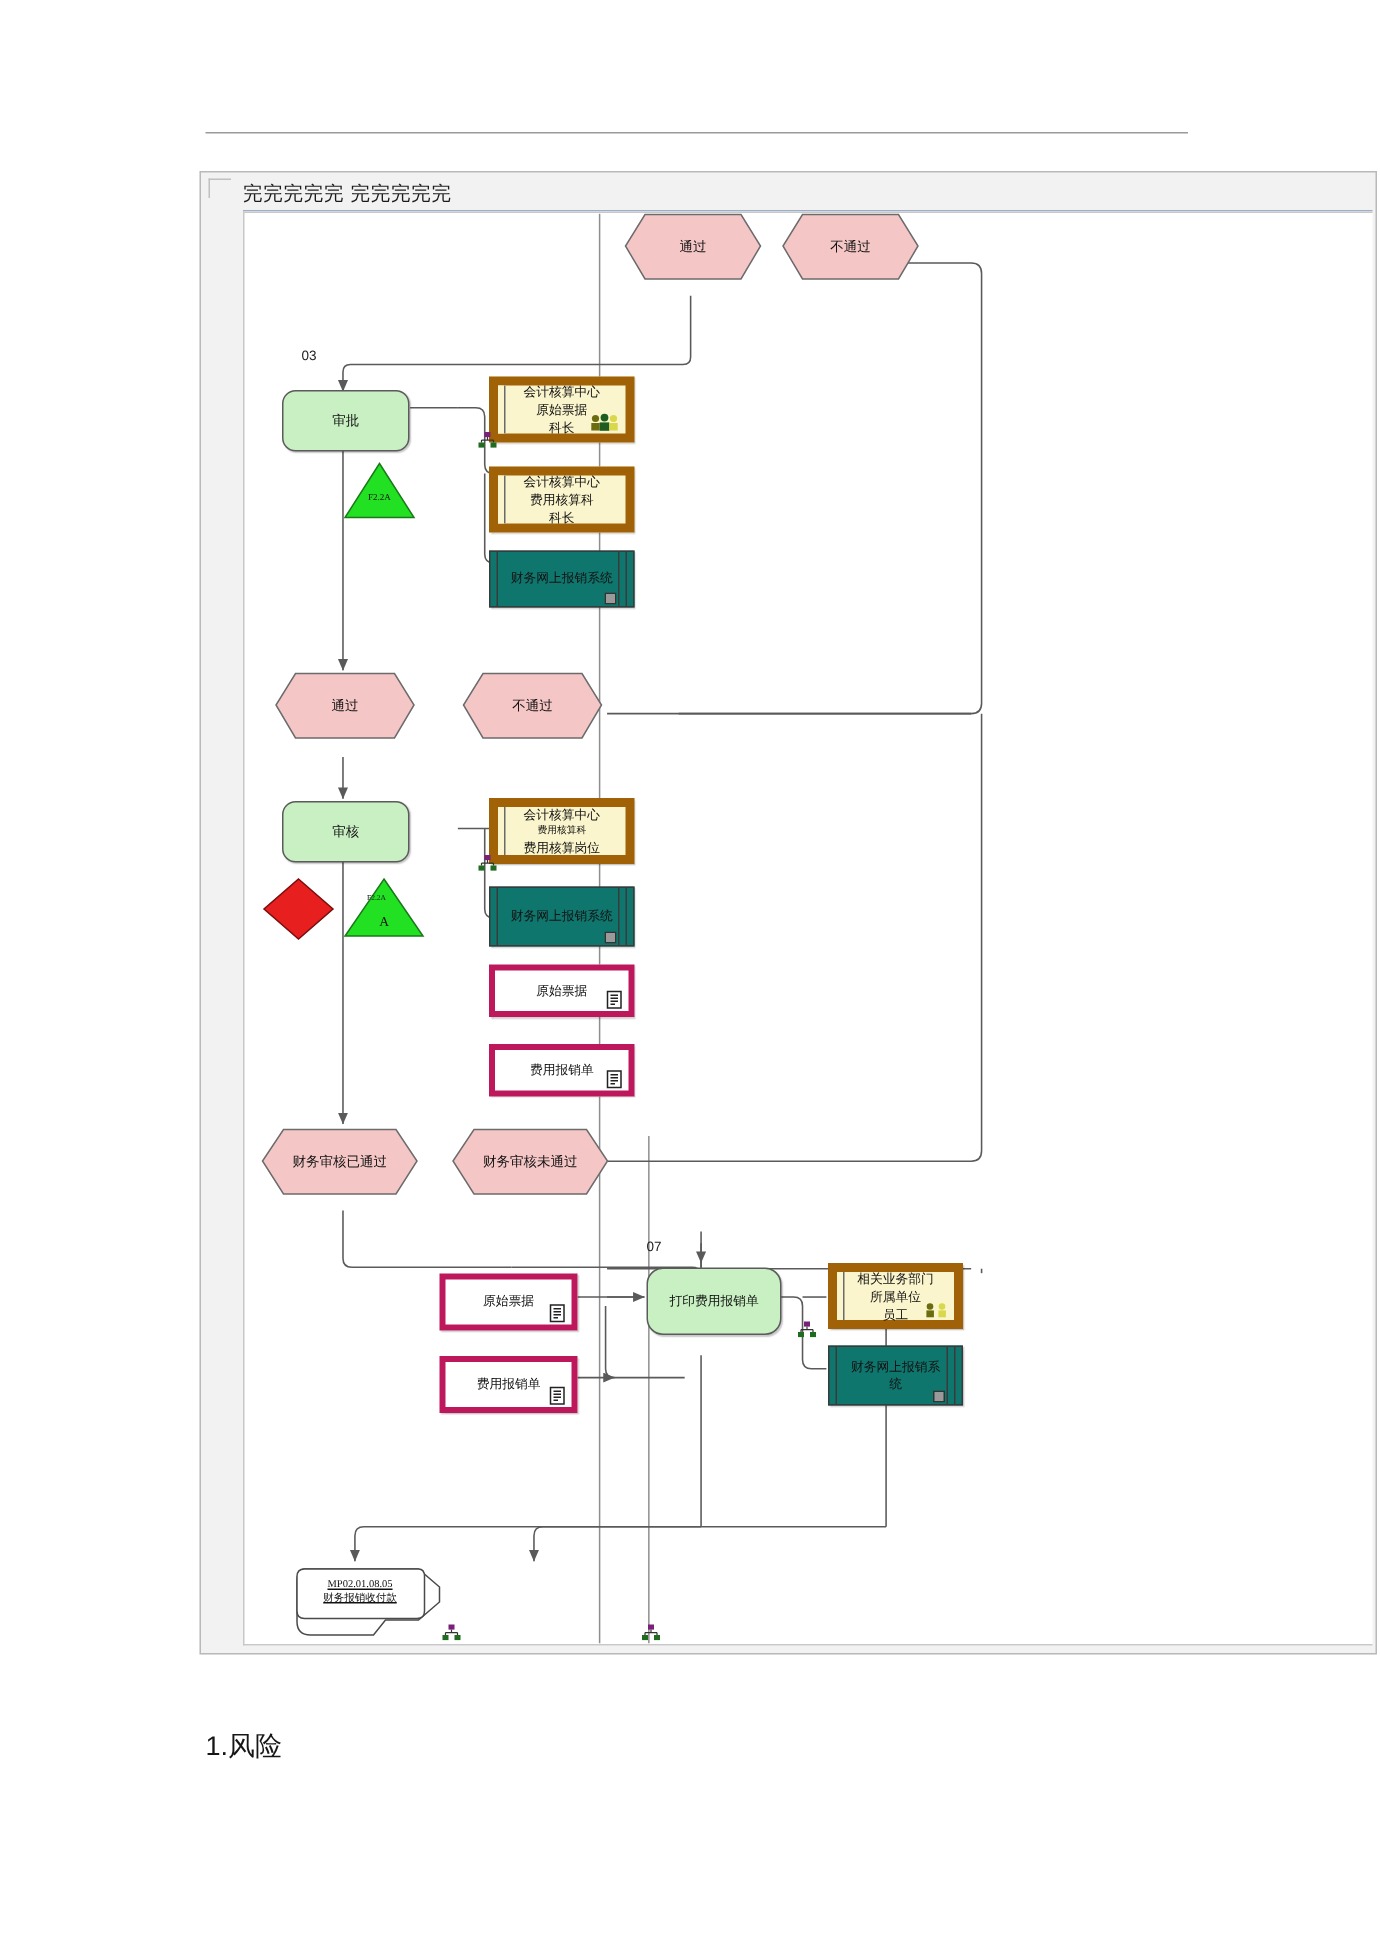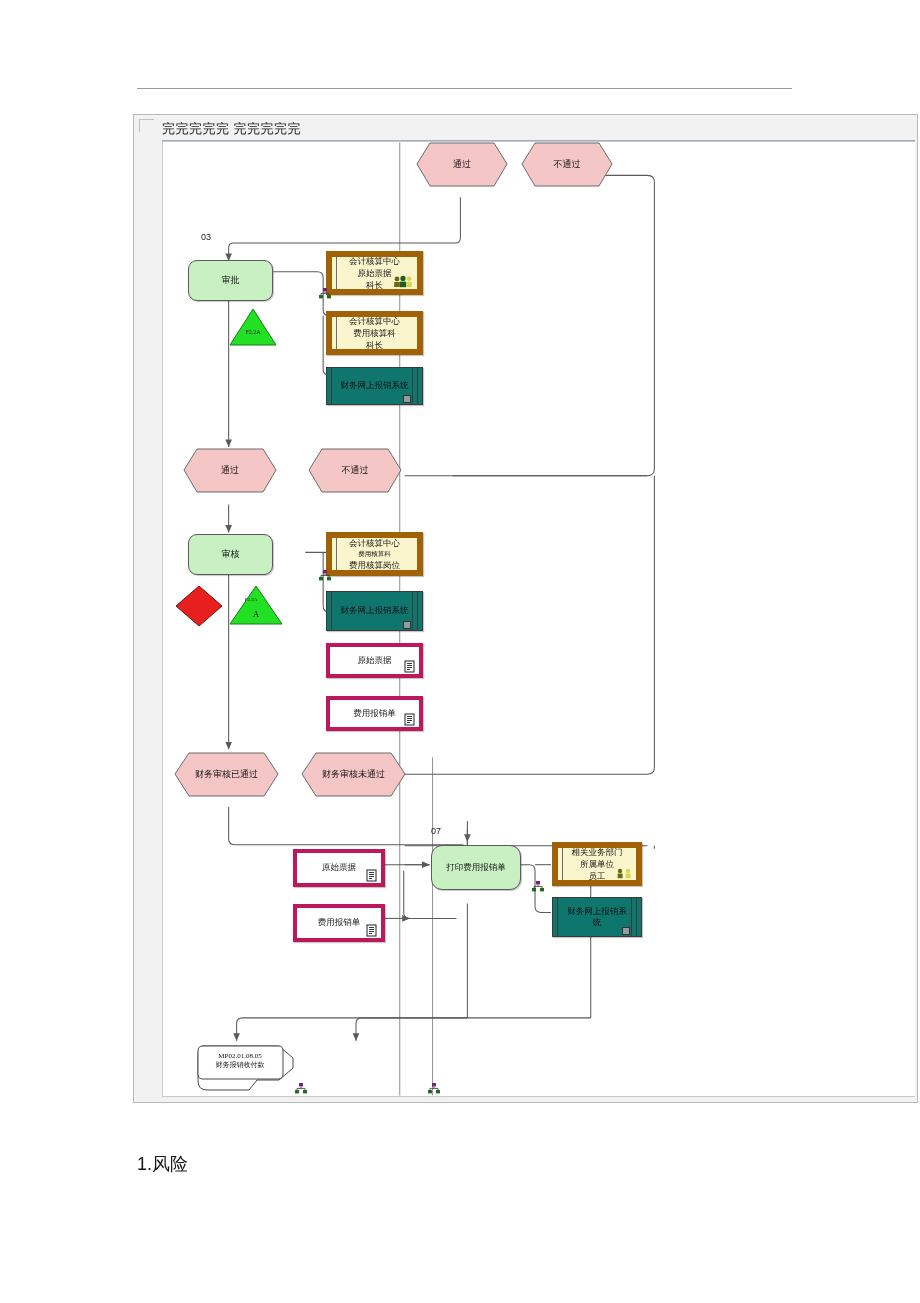--- a/index.html
+++ b/index.html
@@ -510,21 +510,21 @@
         <rect x="1" y="8" width="4" height="3.4" fill="#1f6b1f"></rect>
         <rect x="9" y="8" width="4" height="3.4" fill="#1f6b1f"></rect>
         <path d="M7,4.4 L7,6.4 M3,6.4 L11,6.4 M3,6.4 L3,8 M11,6.4 L11,8" stroke="#333" stroke-width="0.8" fill="none"></path>
       </svg>
 
       <div class="linkshape" style="left:34px;top:903px;width:100px;height:50px;">
         <svg width="100" height="50" viewBox="0 0 100 50">
           <path d="M6,1 H82 L96,13 V23 L82,35 H60 L52,45 H10 Q1,45 1,36 V10 Q1,1 6,1 Z" fill="#ffffff" stroke="#4a4a4a" stroke-width="1"></path>
           <path d="M6,1 H82 Q86,1 86,6 V29 Q86,34 81,34 H6 Q1,34 1,29 V6 Q1,1 6,1 Z" fill="#ffffff" stroke="#4a4a4a" stroke-width="1"></path>
         </svg>
-        <div class="lbl" style="left:1px;top:7px;width:84px;">
+        <div class="lbl" style="left:1px;top:7px;width:84px;text-decoration:underline;">
           <div>MP02.01.08.05</div>
           <div>财务报销收付款</div>
         </div>
       </div>
 
 
       <svg class="icon-sprite" style="left:131px;top:940px;" width="14" height="14" viewBox="0 0 14 14">
         <rect x="5" y="1" width="4" height="3.4" fill="#7a1f7a"></rect>
         <rect x="1" y="8" width="4" height="3.4" fill="#1f6b1f"></rect>
         <rect x="9" y="8" width="4" height="3.4" fill="#1f6b1f"></rect>

